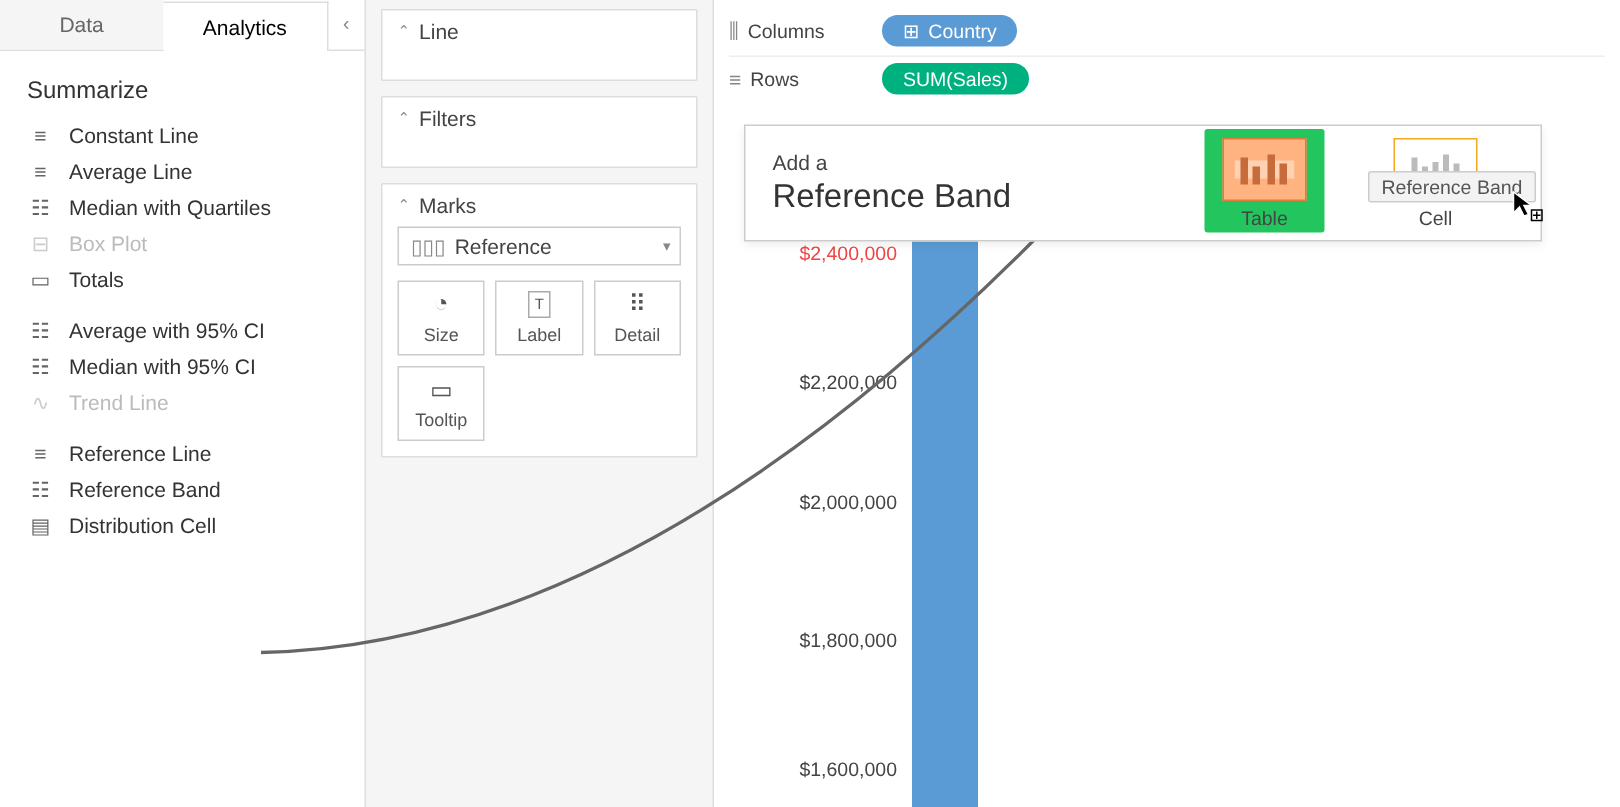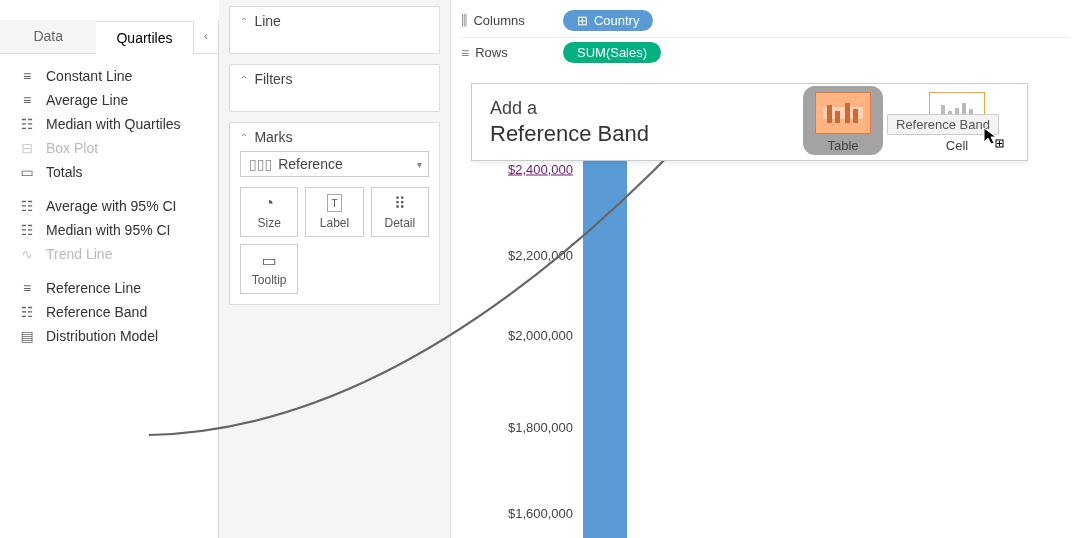--- a/index.html
+++ b/index.html
@@ -1,19 +1,19 @@
 <!DOCTYPE html>
 <html><head>
 <meta charset="utf-8">
 <style>
   * { box-sizing: border-box; margin: 0; padding: 0; font-family: -apple-system, "Segoe UI", sans-serif; }
   body { background: #fff; width: 1080px; height: 538px; overflow: hidden; display: flex; font-size: 13px; color: #333; }
   
   
-  .sidebar { width: 219px; border-right: 1px solid #ddd; background: #fff; display: flex; flex-direction: column; margin-top: 20px; }
+  .sidebar { width: 244px; border-right: 1px solid #ddd; background: #fff; display: flex; flex-direction: column; }
   .tabs { display: flex; border-bottom: 1px solid #ddd; }
   .tab { flex: 1; text-align: center; padding: 8px 4px; font-size: 14px; color: #555; cursor: pointer; }
   .tab.active { background: #fff; font-weight: 500; color: #000; border-top: 1px solid #ddd; border-right: 1px solid #ddd; position: relative; top: 1px; }
   .tab.inactive { background: #f5f5f5; color: #666; }
   .collapse-chevron { padding: 8px 10px; color: #888; cursor: pointer; border-bottom: 1px solid transparent;}
   
   .section { padding: 10px 18px 0 18px; }
   .section-title { font-size: 16px; font-weight: 400; color: #333; margin-bottom: 8px; padding-top: 8px;}
   .item { display: flex; align-items: center; gap: 10px; padding: 4px 0; font-size: 14px; color: #333; cursor: grab; }
   .item.disabled { color: #bbb; }
@@ -39,26 +39,26 @@
   .shelf-label .sicon { color: #888; font-size: 14px; }
   .pill { padding: 3px 14px; border-radius: 12px; font-size: 13px; color: #fff; display: inline-flex; align-items:center; gap:6px;}
   .pill.blue { background: #5b9bd5; }
   .pill.green { background: #00b180; }
   
   .chart-zone { position: relative; flex: 1; padding: 10px 20px 0 20px; }
   
   
   .drop-overlay { position: absolute; top: 14px; left: 20px; right: 52px; height: 78px; border: 1px solid #ccc; background: #fff; display: flex; align-items: center; box-shadow: 0 2px 6px rgba(0,0,0,0.08); z-index: 5; }
   .drop-text { padding: 0 18px; }
-  .drop-text .small { font-size: 18px; color: #444; }
+  .drop-text .small { font-size: 14px; color: #444; }
   .drop-text .big { font-size: 22px; font-weight: 400; color: #333; margin-top: 2px;}
   .drop-zone { flex:1; display:flex; justify-content:flex-end; gap: 44px; padding-right: 30px; align-items:center; height:100%;}
   .drop-opt { display:flex; flex-direction:column; align-items:center; gap:4px; font-size:13px; color:#444; width:80px;}
   .drop-opt .thumb { width: 56px; height: 42px; border:1px solid #f5a623; background:#fff; display:flex; align-items:center; justify-content:center; }
-  .drop-opt.first { background:#a3a3a3; border-radius:12px; padding:6px 10px 2px 10px; margin:-6px -10px -2px -10px;}
+  .drop-opt.first { background:#22c55e; border-radius:2px; padding:6px 10px 2px 10px; margin:-6px -10px -2px -10px;}
   .drop-opt.first .thumb { background: #ffb380; border-color:#e07b3a; }
   
   .drag-ghost { position:absolute; top: 30px; left: 415px; background:#f3f3f3; border:1px solid #ccc; padding:2px 8px; font-size:13px; color:#555; border-radius:2px; z-index:6;}
   .cursor { position:absolute; top:42px; left:510px; z-index:7; font-size:16px; color:#000; }
   
   
   .chart { position: absolute; top: 95px; left: 60px; right: 40px; bottom: 0; }
   .y-label { position:absolute; right: calc(100% - 62px); font-size: 13px; color: #444; transform: translateY(-50%); }
   .bar { position:absolute; background:#5b9bd5; width: 44px; left: 72px; bottom:0; }
   
@@ -67,25 +67,26 @@
   
   .color-dots { display:inline-flex; gap:2px; flex-wrap:wrap; width:16px;}
   .color-dots span{ width:5px;height:5px;border-radius:50%;}
 </style>
 </head>
 <body>
 
 <div class="sidebar">
   <div class="tabs">
     <div class="tab inactive">Data</div>
-    <div class="tab active">Quartiles</div>
+    <div class="tab active">Analytics</div>
     <div class="collapse-chevron">‹</div>
   </div>
 
   <div class="section">
+    <div class="section-title">Summarize</div>
     <div class="item">
         <span class="item-icon">≡</span>
         <span>Constant Line</span>
       </div>
     <div class="item">
         <span class="item-icon">≡</span>
         <span>Average Line</span>
       </div>
     <div class="item">
         <span class="item-icon">☷</span>
@@ -120,21 +121,21 @@
     <div class="item">
         <span class="item-icon">≡</span>
         <span>Reference Line</span>
       </div>
     <div class="item">
         <span class="item-icon">☷</span>
         <span>Reference Band</span>
       </div>
     <div class="item">
         <span class="item-icon">▤</span>
-        <span>Distribution Model</span>
+        <span>Distribution Cell</span>
       </div>
   </div>
 </div>
 
 <div class="cards-col">
   <div class="card">
     <div class="card-header">
         <span class="chev">⌃</span>
         <span>Line</span>
       </div>
@@ -239,21 +240,21 @@
         <svg width="22" height="22">
             <path d="M2 2 L2 16 L6 12 L9 18 L12 17 L9 11 L14 11 Z" fill="#000" stroke="#fff" stroke-width="1"></path>
             <rect x="14" y="14" width="7" height="7" fill="none" stroke="#000" stroke-width="1"></rect>
             <line x1="17.5" y1="15" x2="17.5" y2="20" stroke="#000"></line>
             <line x1="15" y1="17.5" x2="20" y2="17.5" stroke="#000"></line>
           </svg>
       </div>
     </div>
 
     <div class="chart" id="chart">
-        <div class="y-label" style="top: 5px; color: #701a75; text-decoration: underline;">$2,400,000</div>
+        <div class="y-label" style="top: 5px; color: #ef4444;">$2,400,000</div>
         <div class="y-label" style="top: 91px;">$2,200,000</div>
         <div class="y-label" style="top: 171px;">$2,000,000</div>
         <div class="y-label" style="top: 263px;">$1,800,000</div>
         <div class="y-label" style="top: 349px;">$1,600,000</div>
         <div class="bar" style="height: 387px;"></div>
       </div>
   </div>
 
   <svg class="drag-arrow" style="top:0;left:-467px;width:1080px;height:538px;">
     <defs>

